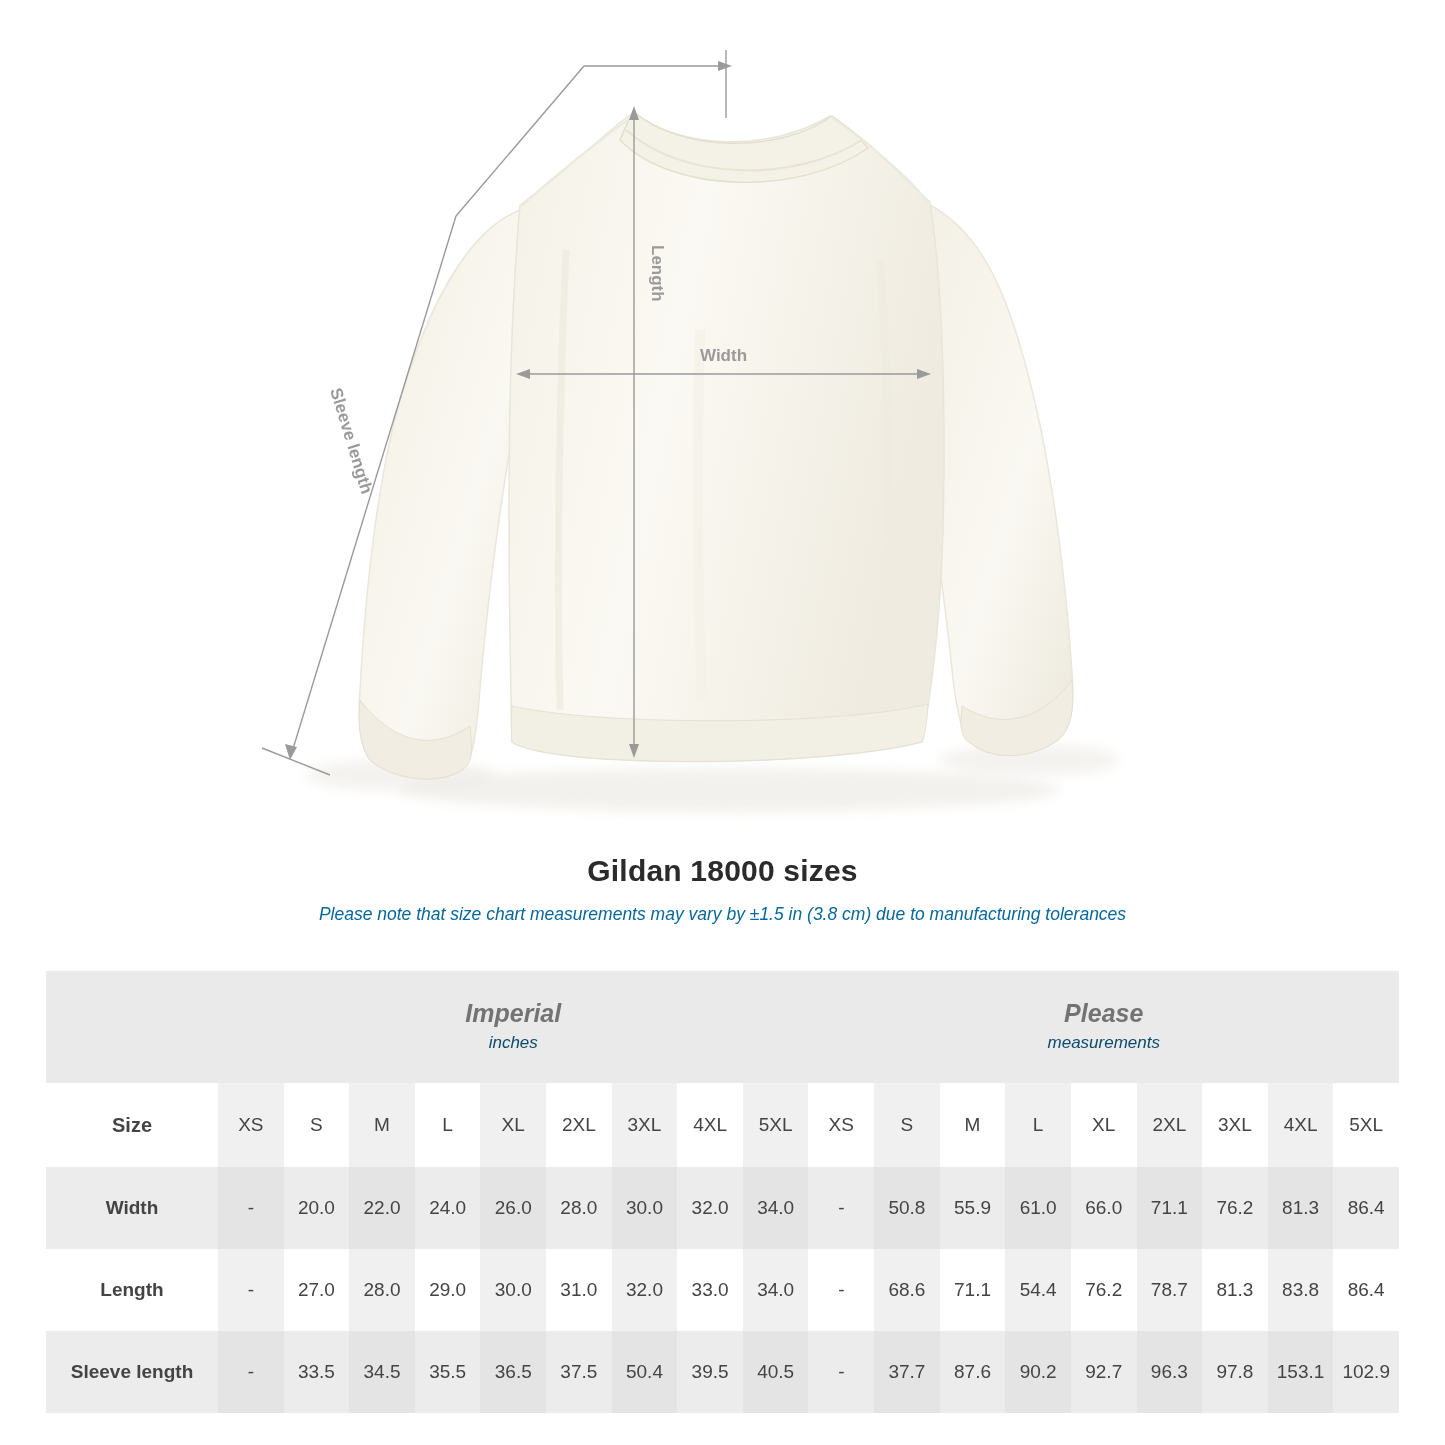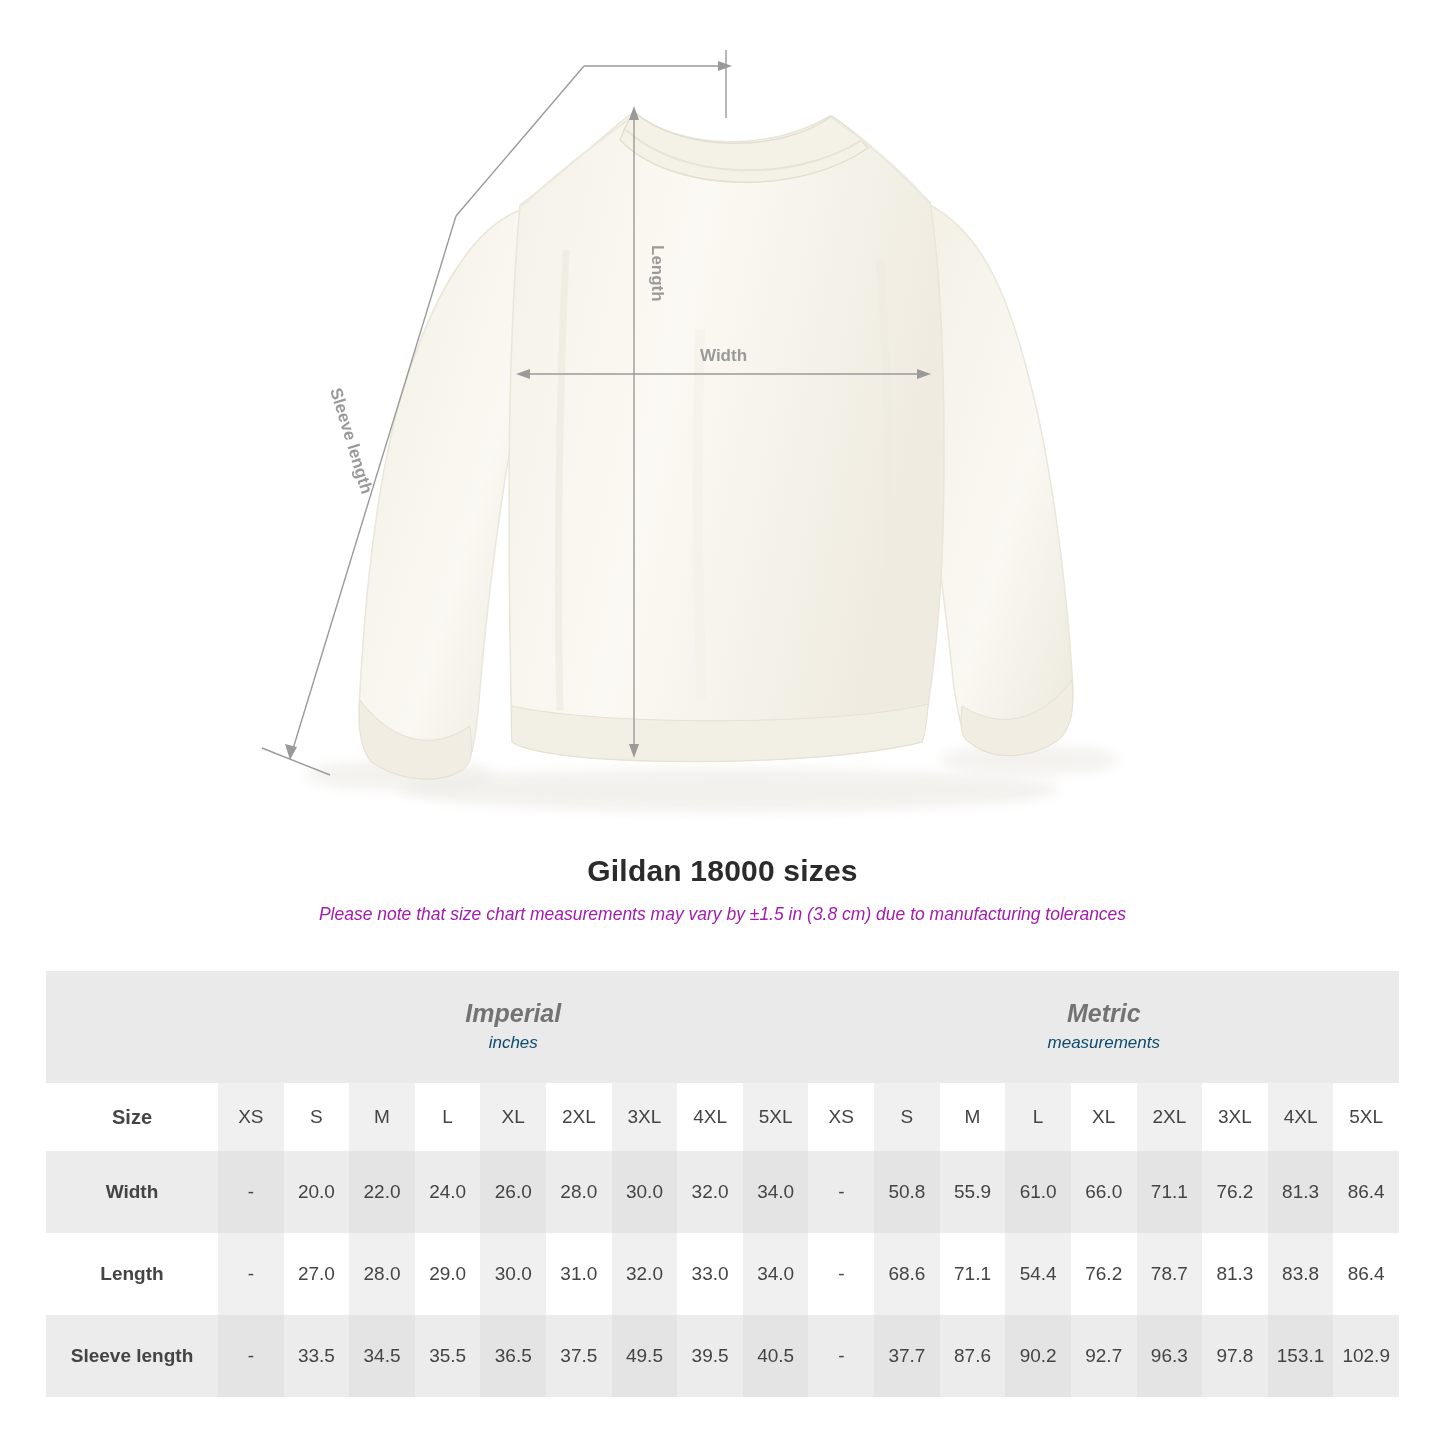--- a/index.html
+++ b/index.html
@@ -41,21 +41,21 @@
   .chart-title {
     font-size: 30px;
     font-weight: bold;
     color: #2b2b2b;
     letter-spacing: 0.2px;
   }
   .chart-note {
     margin-top: 16px;
     font-size: 17.5px;
     font-style: italic;
-    color: #a21caf;
+    color: #0369a1;
   }
 
   
   .table-wrap {
     margin-top: 30px;
     padding: 16px 46px;
   }
   table.size-table {
     width: 100%;
     border-collapse: collapse;
@@ -80,21 +80,21 @@
     color: #737373;
     line-height: 1.25;
   }
   .unit-sub {
     font-size: 17px;
     font-style: italic;
     color: #0c4a6e;
     line-height: 1.6;
   }
   .hdr-row td {
-    height: 68px;
+    height: 84px;
     background: #ffffff;
     font-size: 20px;
     color: #3a3a3a;
     vertical-align: middle;
   }
   .hdr-row td.rowlabel {
     font-size: 20px;
   }
   .hdr-row td.zebra, .data-row td.zebra {
     background: #f0f0f0;
@@ -222,21 +222,21 @@
           <col>
       </colgroup>
       <tbody>
         <tr class="unit-row">
           <td></td>
           <td colspan="9">
             <div class="unit-name">Imperial</div>
             <div class="unit-sub">inches</div>
           </td>
           <td colspan="9">
-            <div class="unit-name">Metric</div>
+            <div class="unit-name">Please</div>
             <div class="unit-sub">measurements</div>
           </td>
         </tr>
 
         <tr class="hdr-row">
           <td class="rowlabel">Size</td>
           <td class="zebra">XS</td>
           <td>S</td>
           <td class="zebra">M</td>
           <td>L</td>
@@ -301,21 +301,21 @@
         </tr>
 
         <tr class="data-row shade">
           <td class="rowlabel">Sleeve length</td>
           <td class="zebra">-</td>
           <td>33.5</td>
           <td class="zebra">34.5</td>
           <td>35.5</td>
           <td class="zebra">36.5</td>
           <td>37.5</td>
-          <td class="zebra">49.5</td>
+          <td class="zebra">50.4</td>
           <td>39.5</td>
           <td class="zebra">40.5</td>
           <td>-</td>
           <td class="zebra">37.7</td>
           <td>87.6</td>
           <td class="zebra">90.2</td>
           <td>92.7</td>
           <td class="zebra">96.3</td>
           <td>97.8</td>
           <td class="zebra">153.1</td>

